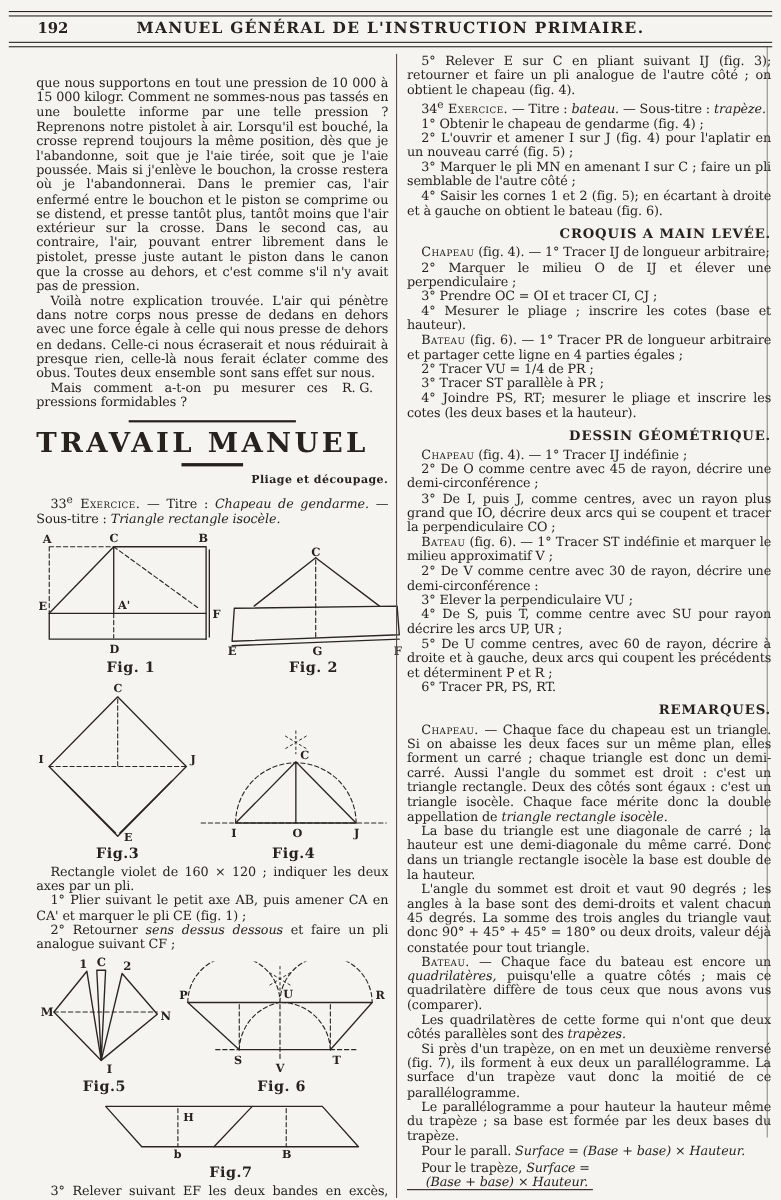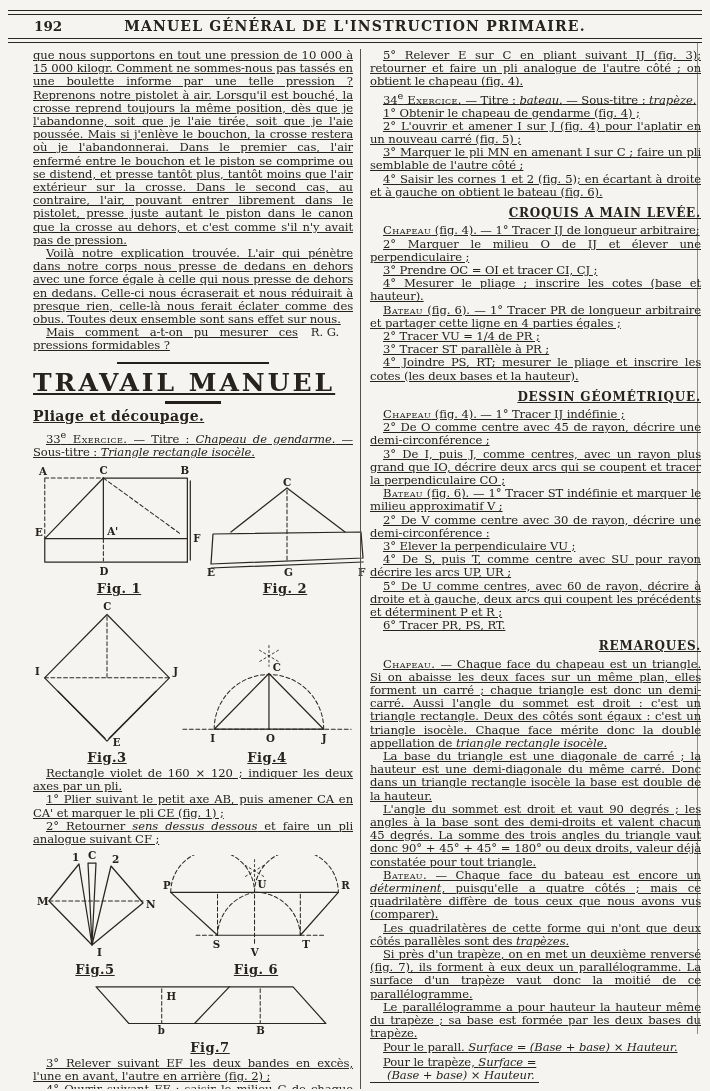--- a/index.html
+++ b/index.html
@@ -1,45 +1,45 @@
 <!DOCTYPE html>
 <html><head>
 <meta charset="utf-8">
 <style>
   html,body{margin:0;padding:0;}
   body{
     width:710px;height:1091px;overflow:hidden;position:relative;
     background:#f5f4f0;color:#26231f;
     font-family:"DejaVu Serif","Liberation Serif",serif;
   }
-  .page{position:relative;width:710px;height:1089px;overflow:hidden;text-decoration:underline;}
+  .page{position:relative;width:710px;height:1089px;overflow:hidden;}
   
   .drule{height:3px;border-top:1.6px solid #2a2722;border-bottom:1px solid #2a2722;margin:0 8px;}
   .drule.top{margin-top:10px;}
   .header-row{position:relative;height:22px;margin:1px 8px 0;}
   .page-num{position:absolute;left:26px;top:2px;font-weight:700;font-size:13.5px;}
   .page-title{position:absolute;left:0;right:0;top:2px;text-align:center;font-weight:700;
     font-size:14px;letter-spacing:1.2px;}
   
   .columns{display:flex;margin-top:6px;align-items:stretch;}
   .col{font-size:11.6px;line-height:13.2px;letter-spacing:-0.1px;}
   .col.left{width:320px;margin-left:33px;}
   .col.right{width:331px;margin-left:7px;border-left:1px solid #55504a;padding-left:9px;}
   .edge-line{position:absolute;right:12px;top:42px;bottom:55px;width:1px;background:rgba(60,55,50,.55);}
   p.para{margin:0;text-align:justify;text-indent:13px;}
-  p.para.noindent{text-indent:0;}
+  p.para.noindent{text-indent:0;margin-top:20px;}
   .sc{font-variant:small-caps;letter-spacing:.4px;}
   .it{font-style:italic;text-align:right;}
   .sig{float:right;padding-right:14px;}
   
   .travail{margin:9px 0 4px;}
   .travail .rule-above{width:152px;height:2px;background:#23201c;margin:0 auto 5px;}
   .travail h1{margin:0;font-size:25px;font-weight:700;letter-spacing:3px;line-height:27px;}
   .travail .rule-below{width:56px;height:3px;background:#23201c;margin:5px auto 0;}
-  .sub-head{margin:6px 0 5px;text-align:left;font-size:14px;font-weight:700;letter-spacing:.4px;}
+  .sub-head{margin:6px 0 5px;text-align:right;font-size:10px;font-weight:700;letter-spacing:.4px;}
   .minor-head{text-align:right;font-weight:700;font-size:12px;letter-spacing:.8px;margin:8px 0 4px;}
   
   .fig-row{display:flex;justify-content:space-between;align-items:flex-end;margin:5px 2px 3px;}
   figure{margin:0;text-align:center;}
   figcaption{font-weight:700;font-size:13px;letter-spacing:.5px;margin-top:1px;}
   .fig7-wrap{margin:4px 0 3px 34px;}
   svg .fl{fill:none;stroke:#2a2722;stroke-width:1.25;stroke-linecap:round;stroke-linejoin:round;}
   svg .fd{fill:none;stroke:#2a2722;stroke-width:1.05;stroke-dasharray:4 2.6;stroke-linecap:round;}
   svg .fda{fill:none;stroke:#2a2722;stroke-width:.9;stroke-dasharray:3 2;}
   svg .ft{font-family:"DejaVu Serif",serif;font-size:10.5px;font-weight:700;fill:#26231f;}
@@ -228,21 +228,21 @@
       <p class="para">2° De V comme centre avec 30 de rayon, décrire une demi-circonférence :</p>
       <p class="para">3° Elever la perpendiculaire VU ;</p>
       <p class="para">4° De S, puis T, comme centre avec SU pour rayon décrire les arcs UP, UR ;</p>
       <p class="para">5° De U comme centres, avec 60 de rayon, décrire à droite et à gauche, deux arcs qui coupent les précédents et déterminent P et R ;</p>
       <p class="para">6° Tracer PR, PS, RT.</p>
 
       <h3 class="minor-head">REMARQUES.</h3>
       <p class="para"><span class="sc">Chapeau.</span><span> — Chaque face du chapeau est un triangle. Si on abaisse les deux faces sur un même plan, elles forment un carré ; chaque triangle est donc un demi-carré. Aussi l'angle du sommet est droit : c'est un triangle rectangle. Deux des côtés sont égaux : c'est un triangle isocèle. Chaque face mérite donc la double appellation de </span><span class="it">triangle rectangle isocèle.</span></p>
       <p class="para">La base du triangle est une diagonale de carré ; la hauteur est une demi-diagonale du même carré. Donc dans un triangle rectangle isocèle la base est double de la hauteur.</p>
       <p class="para">L'angle du sommet est droit et vaut 90 degrés ; les angles à la base sont des demi-droits et valent chacun 45 degrés. La somme des trois angles du triangle vaut donc 90° + 45° + 45° = 180° ou deux droits, valeur déjà constatée pour tout triangle.</p>
-      <p class="para"><span class="sc">Bateau.</span><span> — Chaque face du bateau est encore un </span><span class="it">déterminent,</span><span> puisqu'elle a quatre côtés ; mais ce quadrilatère diffère de tous ceux que nous avons vus (comparer).</span></p>
+      <p class="para"><span class="sc">Bateau.</span><span> — Chaque face du bateau est encore un </span><span class="it">quadrilatères,</span><span> puisqu'elle a quatre côtés ; mais ce quadrilatère diffère de tous ceux que nous avons vus (comparer).</span></p>
       <p class="para"><span>Les quadrilatères de cette forme qui n'ont que deux côtés parallèles sont des </span><span class="it">trapèzes.</span></p>
       <p class="para">Si près d'un trapèze, on en met un deuxième renversé (fig. 7), ils forment à eux deux un parallélogramme. La surface d'un trapèze vaut donc la moitié de ce parallélogramme.</p>
       <p class="para">Le parallélogramme a pour hauteur la hauteur même du trapèze ; sa base est formée par les deux bases du trapèze.</p>
 
       <p class="formula-line"><span>Pour le parall. </span><span class="it">Surface = (Base + base) × Hauteur.</span></p>
       <p class="formula-line"><span>Pour le trapèze, </span><span class="it">Surface = </span><span class="frac"><span class="num it">(Base + base) × Hauteur.</span></span></p>
 
     </div>
   </div>
 </div>

